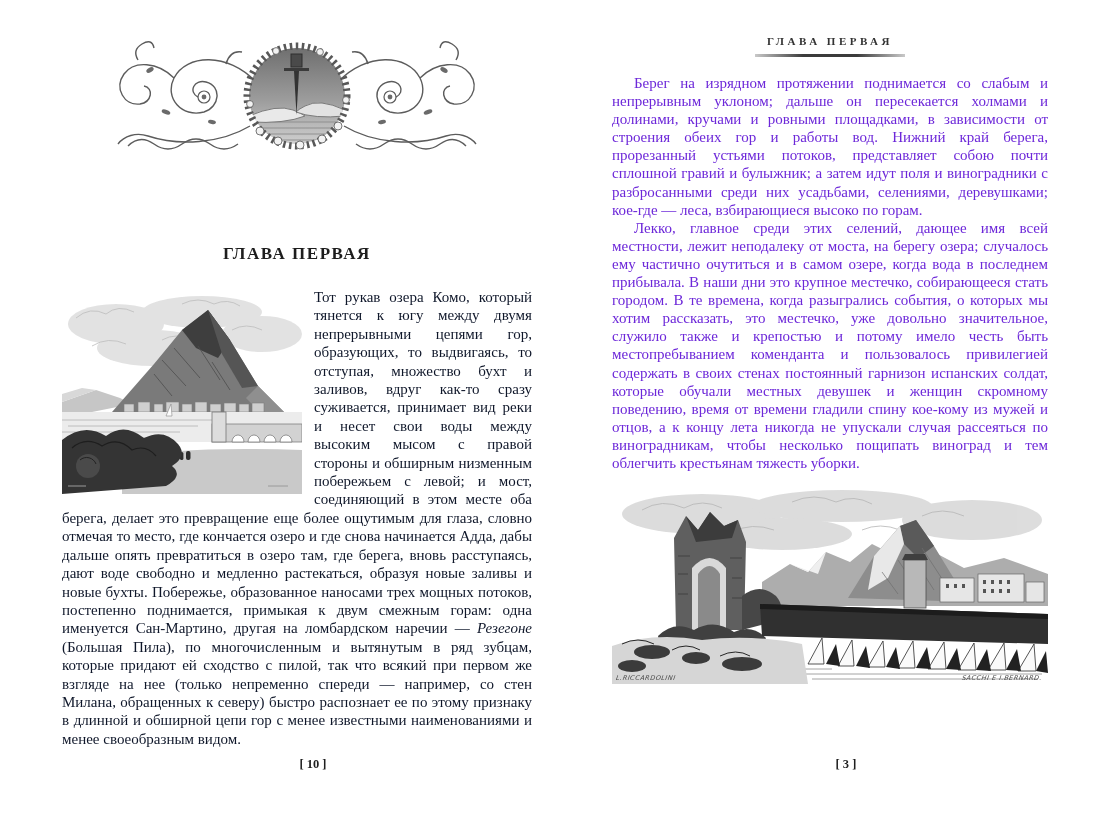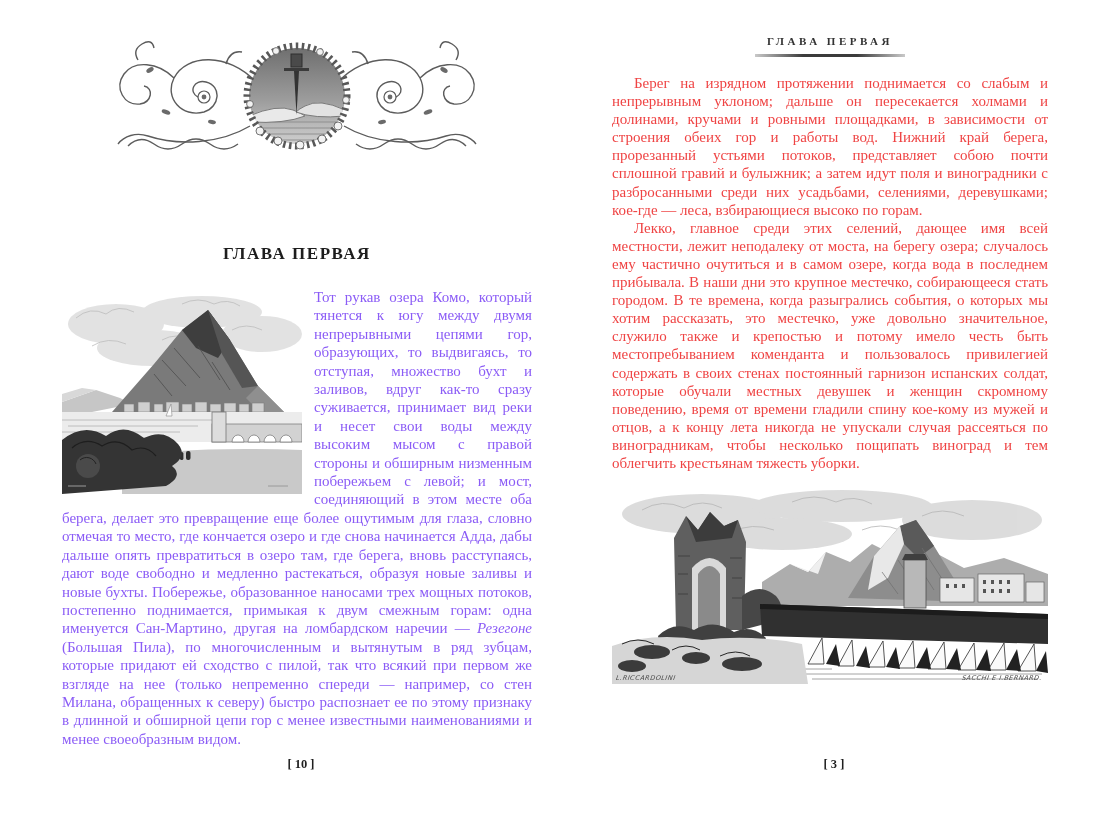--- a/index.html
+++ b/index.html
@@ -14,41 +14,41 @@
 
   
   .chapter-title{margin-top:78px;text-align:center;font-weight:bold;
        font-size:17px;letter-spacing:1.5px;color:#1d1d1d;line-height:17px;}
 
   
   .opening{margin-top:26px;}
   .float-illus{float:left;width:240px;height:204px;margin:2px 12px 4px 0;}
   .float-illus svg{display:block;width:240px;height:204px;}
   .bodytext{font-size:15px;line-height:18.4px;text-align:justify;margin:0;
-       color:#8b5cf6;}
+       color:#0f172a;}
   .em{font-style:italic;}
 
   
   .running-head{margin-top:36px;text-align:center;font-weight:bold;
        font-size:11px;letter-spacing:3.5px;color:#333;line-height:11px;}
   .head-rule{width:150px;height:3px;margin:7px auto 0 auto;
        background:linear-gradient(90deg,#c9c9c9,#3b3b3b 32%,#3b3b3b 68%,#c9c9c9);}
   .rp-text{margin-top:17px;}
   .rp-text p{font-size:15px;line-height:18.1px;text-align:justify;
-       text-indent:22px;margin:0;color:#ef4444;}
+       text-indent:22px;margin:0;color:#6d28d9;}
 
   
   .right-illus{position:relative;width:436px;height:198px;margin-top:14px;}
   .right-illus svg{display:block;width:436px;height:198px;}
   .sig{position:absolute;bottom:2px;font-size:6.5px;font-style:italic;
        letter-spacing:0.5px;color:#4a4a4a;font-family:"DejaVu Sans",sans-serif;}
   .sig-left{left:4px;transform:skewX(-8deg);}
   .sig-right{right:6px;transform:skewX(-8deg);}
 
-  .pagenum{position:absolute;top:757px;left:4px;width:100%;text-align:center;
+  .pagenum{position:absolute;top:757px;left:16px;width:100%;text-align:center;
        font-weight:bold;font-size:12.5px;color:#1f1f1f;}
 </style>
 </head>
 <body>
 
 <div class="page page-left">
 
   <svg class="ornament" viewBox="0 0 378 133">
     <defs>
       <linearGradient id="medal" x1="0" y1="0" x2="0" y2="1">

